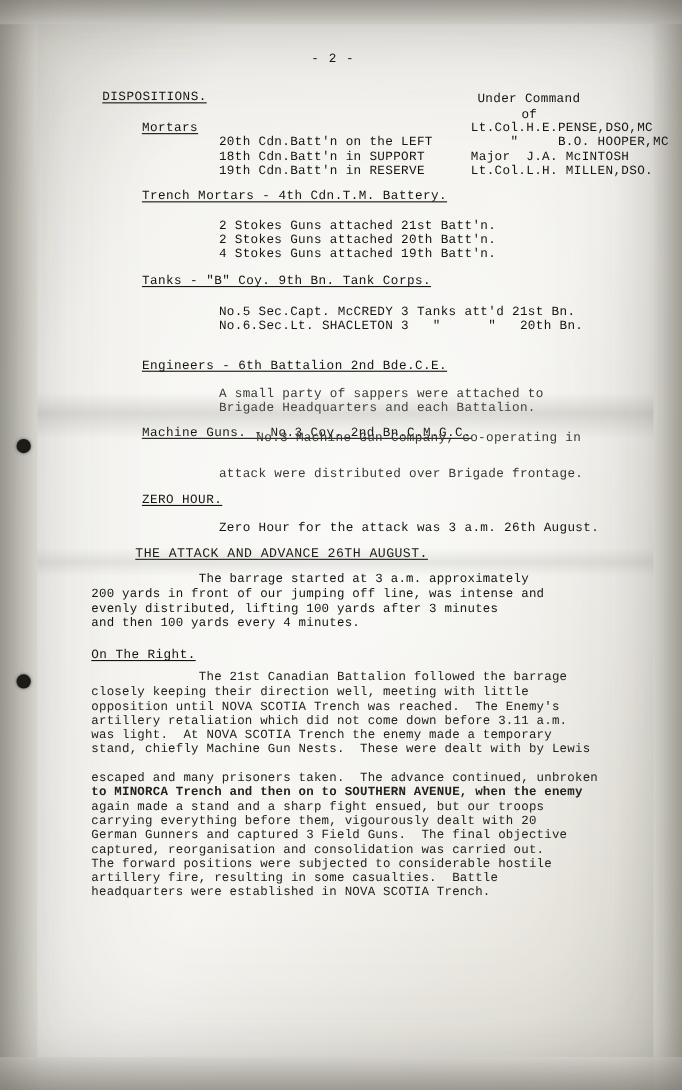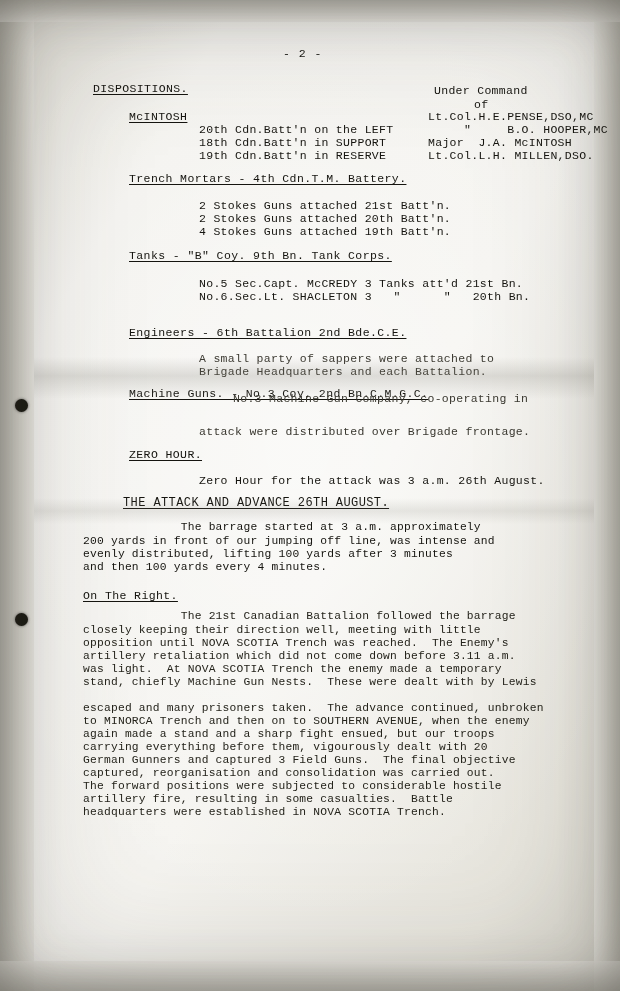--- a/index.html
+++ b/index.html
@@ -133,21 +133,21 @@
   <div class="smudge2"></div>
 
   <div class="content">
 
     <div class="tl pageno">- 2 -</div>
 
     <div class="tl hdr" style="left:93px; top:82px;">DISPOSITIONS.</div>
     <div class="tl lbl" style="left:434px; top:84px;">Under Command</div>
     <div class="tl lbl" style="left:474px; top:98px;">of</div>
 
-    <div class="tl hdr" style="left:129px; top:110px;">McINTOSH</div>
+    <div class="tl hdr" style="left:129px; top:110px;">Mortars</div>
     <div class="tl lbl" style="left:428px; top:110px;">Lt.Col.H.E.PENSE,DSO,MC</div>
     <div class="tl lbl" style="left:199px; top:123px;">20th Cdn.Batt'n on the LEFT</div>
     <div class="tl lbl" style="left:464px; top:123px;">"     B.O. HOOPER,MC</div>
     <div class="tl lbl" style="left:199px; top:136px;">18th Cdn.Batt'n in SUPPORT</div>
     <div class="tl lbl" style="left:428px; top:136px;">Major  J.A. McINTOSH</div>
     <div class="tl lbl" style="left:199px; top:149px;">19th Cdn.Batt'n in RESERVE</div>
     <div class="tl lbl" style="left:428px; top:149px;">Lt.Col.L.H. MILLEN,DSO.</div>
 
     <div class="tl hdr" style="left:129px; top:172px;">Trench Mortars - 4th Cdn.T.M. Battery.</div>
     <div class="tl lbl" style="left:199px; top:199px;">2 Stokes Guns attached 21st Batt'n.</div>
@@ -176,21 +176,21 @@
     <div class="tl body-txt" style="left:83px; top:561px;">and then 100 yards every 4 minutes.</div>
 
     <div class="tl hdr" style="left:83px; top:589px;">On The Right.</div>
     <div class="tl body-txt fade-mid" style="left:83px; top:610px;">              The 21st Canadian Battalion followed the barrage</div>
     <div class="tl body-txt fade-mid" style="left:83px; top:624px;">closely keeping their direction well, meeting with little</div>
     <div class="tl body-txt fade-mid" style="left:83px; top:637px;">opposition until NOVA SCOTIA Trench was reached.  The Enemy's</div>
     <div class="tl body-txt fade-mid" style="left:83px; top:650px;">artillery retaliation which did not come down before 3.11 a.m.</div>
     <div class="tl body-txt fade-mid" style="left:83px; top:663px;">was light.  At NOVA SCOTIA Trench the enemy made a temporary</div>
     <div class="tl body-txt fade-mid" style="left:83px; top:676px;">stand, chiefly Machine Gun Nests.  These were dealt with by Lewis</div>
     <div class="tl body-txt fade-mid" style="left:83px; top:702px;">escaped and many prisoners taken.  The advance continued, unbroken</div>
-    <div class="tl body-txt fade-mid" style="left:83px; top:715px;">to MINORCA Trench and then on to SOUTHERN AVENUE, when the enemy</div>
+    <div class="tl body-txt fade-mid" style="left:83px; top:715px;font-weight:bold;">to MINORCA Trench and then on to SOUTHERN AVENUE, when the enemy</div>
     <div class="tl body-txt fade-mid" style="left:83px; top:728px;">again made a stand and a sharp fight ensued, but our troops</div>
     <div class="tl body-txt fade-mid" style="left:83px; top:741px;">carrying everything before them, vigourously dealt with 20</div>
     <div class="tl body-txt fade-mid" style="left:83px; top:754px;">German Gunners and captured 3 Field Guns.  The final objective</div>
     <div class="tl body-txt fade-mid" style="left:83px; top:767px;">captured, reorganisation and consolidation was carried out.</div>
     <div class="tl body-txt fade-mid" style="left:83px; top:780px;">The forward positions were subjected to considerable hostile</div>
     <div class="tl body-txt fade-mid" style="left:83px; top:793px;">artillery fire, resulting in some casualties.  Battle</div>
     <div class="tl body-txt fade-mid" style="left:83px; top:806px;">headquarters were established in NOVA SCOTIA Trench.</div>
 
   </div>
 

